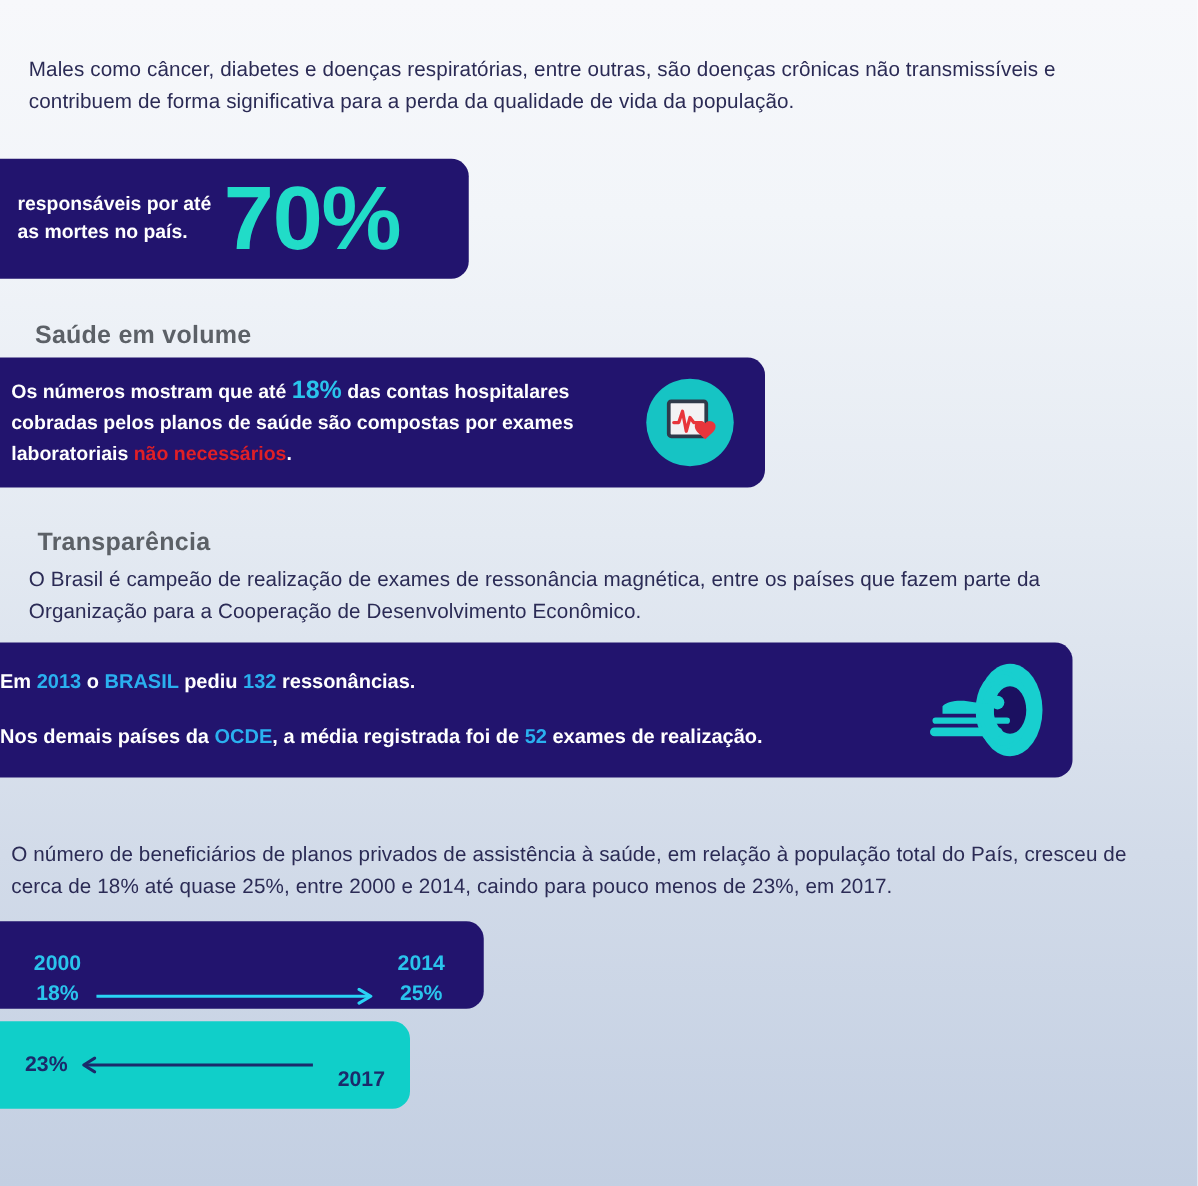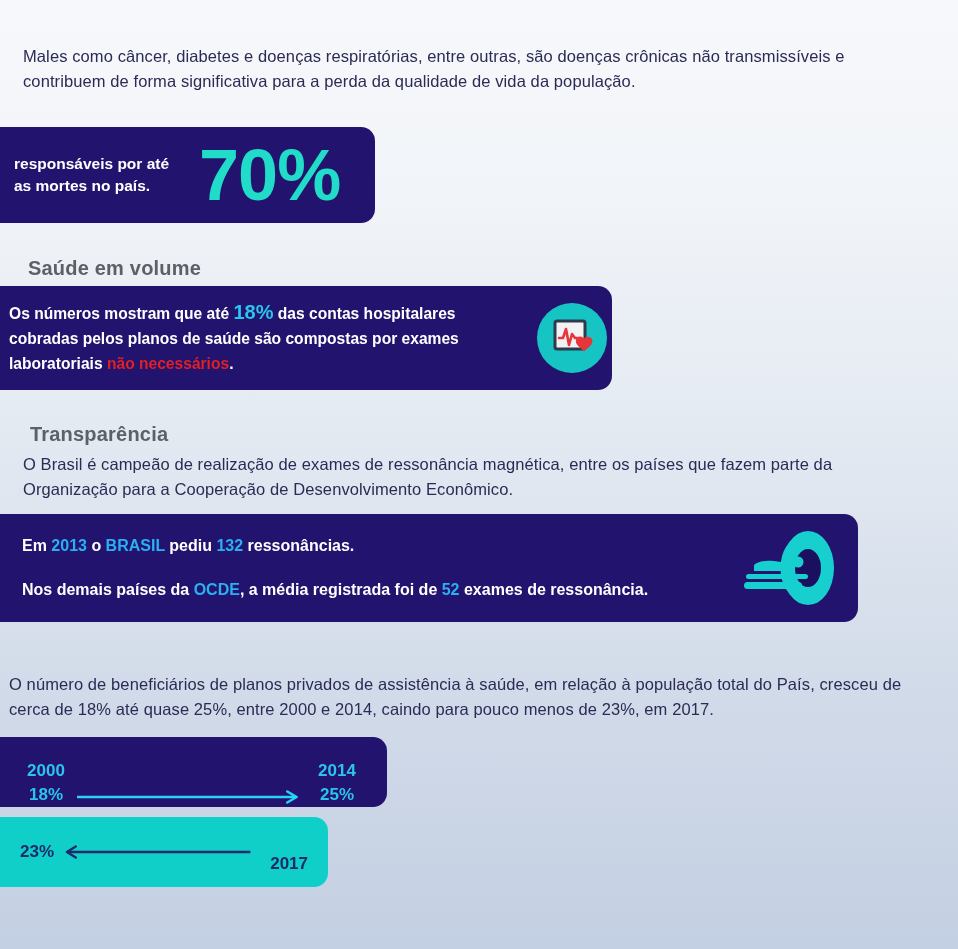--- a/index.html
+++ b/index.html
@@ -39,21 +39,20 @@
   }
 
   
   .navy-box {
     position: absolute;
     left: 0;
     background: #22146e;
     border-top-right-radius: 14px;
     border-bottom-right-radius: 14px;
     box-sizing: border-box;
-    gap: 20px;
   }
 
   
   #box-70 {
     top: 127px;
     width: 375px;
     height: 96px;
     display: flex;
     align-items: center;
   }
@@ -108,21 +107,20 @@
 
   
   #box-mri {
     top: 514px;
     width: 858px;
     height: 108px;
     display: flex;
     align-items: center;
   }
   #box-mri .lines {
-    margin-left: 22px;
     flex: 1;
   }
   #box-mri .line {
     color: #ffffff;
     font-size: 16px;
     font-weight: bold;
     line-height: 22px;
   }
   #box-mri .line + .line { margin-top: 22px; }
   .lblue { color: #2ab0ef; }
@@ -205,21 +203,21 @@
   </div>
 
   <div class="section-label" style="top:423px; left:30px;">Transparência</div>
 
   <div class="para" style="top:452px; left:23px; width:890px;">O Brasil é campeão de realização de exames de ressonância magnética, entre os países que fazem parte da Organização para a Cooperação de Desenvolvimento Econômico.</div>
 
   <div class="navy-box" id="box-mri">
     <div class="lines">
       <div class="line"><span>Em </span><span class="lblue">2013</span><span> o </span><span class="lblue">BRASIL</span><span> pediu </span><span class="lblue">132</span><span> ressonâncias.</span></div>
 
-      <div class="line"><span>Nos demais países da </span><span class="lblue">OCDE</span><span>, a média registrada foi de </span><span class="lblue">52</span><span> exames de ressonância.</span></div>
+      <div class="line"><span>Nos demais países da </span><span class="lblue">OCDE</span><span>, a média registrada foi de </span><span class="lblue">52</span><span> exames de realização.</span></div>
     </div>
 
     <div style="margin-right:18px; flex:none;">
       <svg width="104" height="78" viewBox="0 0 104 78" aria-hidden="true">
 
         <ellipse cx="72" cy="39" rx="26" ry="37" fill="#18cfcf"></ellipse>
         <ellipse cx="66" cy="39" rx="20" ry="30" fill="none" stroke="#18cfcf" stroke-width="3"></ellipse>
         <ellipse cx="62" cy="39" rx="14" ry="22" fill="none" stroke="#18cfcf" stroke-width="3"></ellipse>
         <ellipse cx="72" cy="39" rx="13" ry="19" fill="#1b1060"></ellipse>
 

